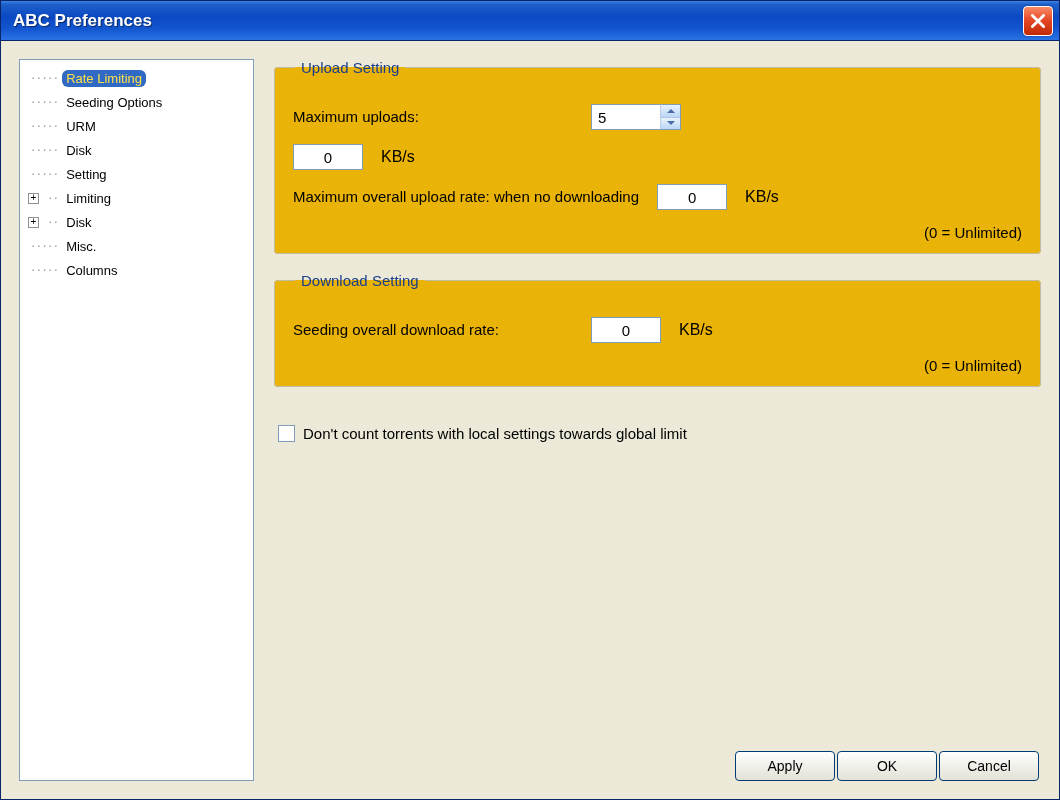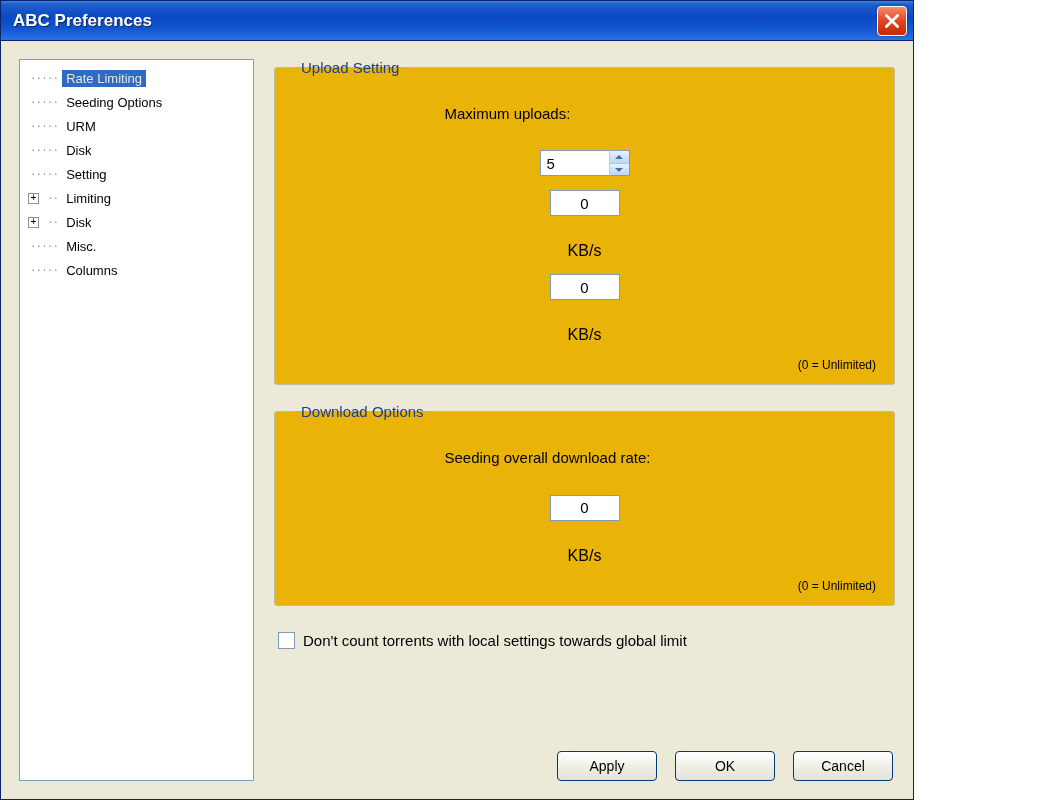--- a/index.html
+++ b/index.html
@@ -3,21 +3,21 @@
 <meta charset="utf-8">
 <style>
   body {
     margin: 0;
     font-family: Tahoma, Arial, sans-serif;
     font-size: 13px;
     background: #ffffff;
     overflow: hidden;
   }
   .window {
-    width: 914px;
+    width: 1060px;
     height: 800px;
     border: 1px solid #0a246a;
     box-sizing: border-box;
     display: flex;
     flex-direction: column;
     background: #ece9d8;
   }
   .titlebar {
     height: 40px;
     background: linear-gradient(to bottom, #3b84e3 0%, #1e60c9 8%, #0b49c3 40%, #1255cf 70%, #2a72e4 100%);
@@ -88,21 +88,22 @@
     font-family: monospace;
     font-size: 11px;
     letter-spacing: -1px;
     margin: 0 4px 0 2px;
   }
   .tree-item .lbl {
     padding: 1px 4px;
   }
   .tree-item.selected .lbl {
     background: #316ac5;
-    color: #e5e5e5;
+    color: #fde047;
+    border-radius: 6px;
   }
   .content {
     flex: 1;
     display: flex;
     flex-direction: column;
   }
   fieldset.gb {
     border: 1px solid #c0bca6;
     border-radius: 4px;
     padding: 14px 18px 12px 18px;
@@ -112,23 +113,22 @@
   }
   fieldset.gb > legend {
     color: #1a3e8b;
     font-size: 15px;
     padding: 0 6px;
     margin-left: 2px;
   }
   .row {
     display: flex;
     align-items: center;
-    gap: 26px;
+    gap: 18px;
     margin: 14px 0;
-    flex-direction: column;
   }
   .row .rlabel {
     min-width: 280px;
     line-height: 1.35;
     font-size: 15px;
   }
   input.txt {
     border: 1px solid #7f9db9;
     height: 26px;
     padding: 0 6px;
@@ -156,43 +156,43 @@
     align-items: center;
     justify-content: center;
     cursor: pointer;
     border-bottom: 1px solid #acc6e4;
   }
   .spin .arrows > div:last-child { border-bottom: none; }
   .spin .arrows svg { width: 8px; height: 6px; }
   .unit { font-size: 16px; }
   .note-right {
     text-align: right;
-    font-size: 12px;
+    font-size: 15px;
     margin-top: 8px;
   }
   .chkrow {
     display: flex;
     align-items: center;
     gap: 8px;
-    margin: 8px 0 0 4px;
+    margin: 20px 0 0 4px;
     font-size: 15px;
   }
   .chk {
     width: 17px;
     height: 17px;
     border: 1px solid #7f9db9;
     background: #fff;
     box-sizing: border-box;
     cursor: pointer;
   }
   .buttons {
     margin-top: auto;
     display: flex;
     justify-content: flex-end;
-    gap: 18px;
+    gap: 2px;
     padding: 6px 2px 0 0;
   }
   .btn {
     min-width: 100px;
     height: 30px;
     border: 1px solid #003c74;
     border-radius: 4px;
     background: linear-gradient(to bottom, #ffffff 0%, #f0f0ea 50%, #e3e2d5 100%);
     font-size: 14px;
     cursor: pointer;
@@ -283,29 +283,30 @@
             </span>
           </span>
         </div>
 
         <div class="row">
           <input class="txt" style="width: 70px; text-align: center;" value="0">
           <span class="unit">KB/s</span>
         </div>
 
         <div class="row">
+          <div class="rlabel">Maximum overall upload rate: when no downloading</div>
           <input class="txt" style="width: 70px; text-align: center;" value="0">
           <span class="unit">KB/s</span>
         </div>
 
         <div class="note-right">(0 = Unlimited)</div>
       </fieldset>
 
       <fieldset class="gb">
-        <legend>Download Options</legend>
+        <legend>Download Setting</legend>
 
         <div class="row">
           <div class="rlabel">Seeding overall download rate:</div>
           <input class="txt" style="width: 70px; text-align: center;" value="0">
           <span class="unit">KB/s</span>
         </div>
 
         <div class="note-right">(0 = Unlimited)</div>
       </fieldset>
 

